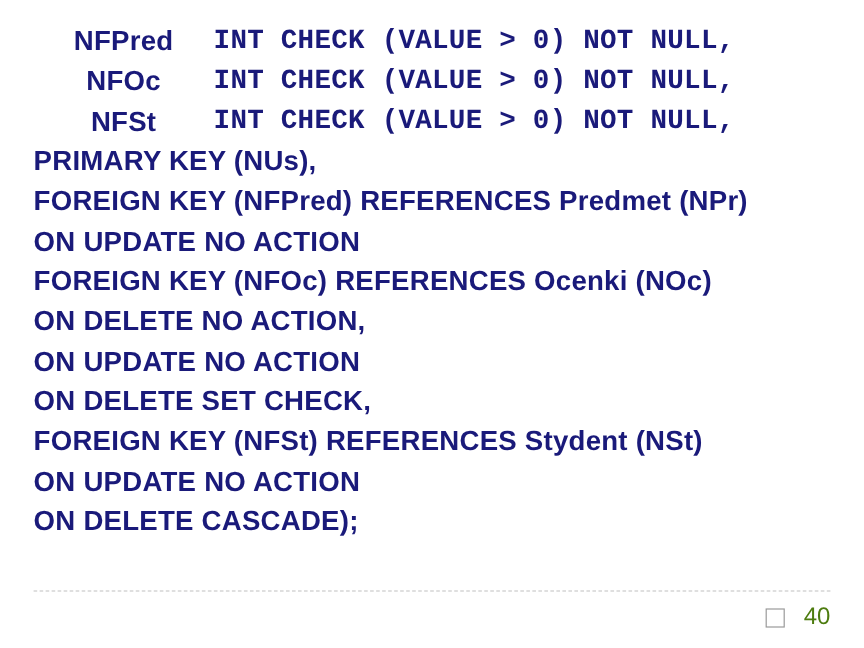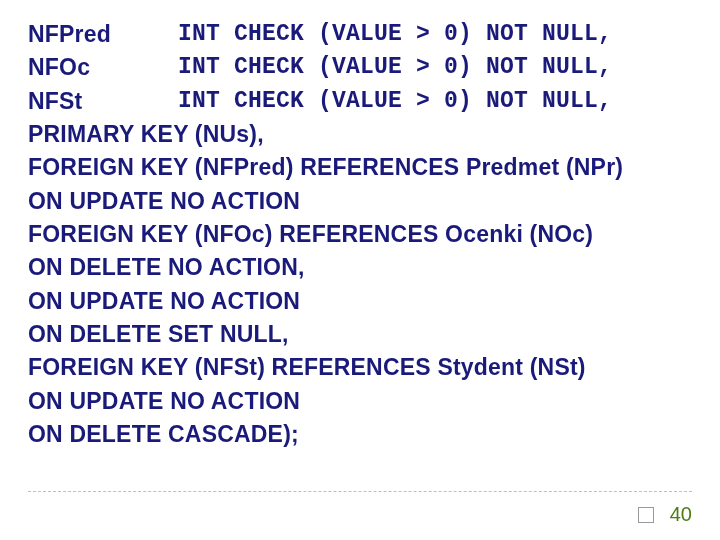--- a/index.html
+++ b/index.html
@@ -28,20 +28,21 @@
     letter-spacing: 0.2px;
   }
   .line {
     white-space: pre;
   }
   .col-block {
     display: block;
   }
   .col-row {
     display: flex;
+    text-align: center;
   }
   .col-name {
     display: inline-block;
     width: 150px;
   }
   .col-type {
     display: inline-block;
     font-family: Liberation Mono, monospace;
   }
   .footer-area {
@@ -86,21 +87,21 @@
         <span class="col-type">INT CHECK (VALUE &gt; 0) NOT NULL,</span>
       </div>
     </div>
 
     <div class="line">PRIMARY KEY (NUs),</div>
     <div class="line">FOREIGN KEY (NFPred) REFERENCES Predmet (NPr)</div>
     <div class="line">ON UPDATE NO ACTION</div>
     <div class="line">FOREIGN KEY (NFOc) REFERENCES Ocenki (NOc)</div>
     <div class="line">ON DELETE NO ACTION,</div>
     <div class="line">ON UPDATE NO ACTION</div>
-    <div class="line">ON DELETE SET NULL,</div>
+    <div class="line">ON DELETE SET CHECK,</div>
     <div class="line">FOREIGN KEY (NFSt) REFERENCES Stydent (NSt)</div>
     <div class="line">ON UPDATE NO ACTION</div>
     <div class="line">ON DELETE CASCADE);</div>
 
   </div>
 
   <div class="footer-area">
     <span class="checkbox"></span>
     <span class="page-num">40</span>
   </div>

